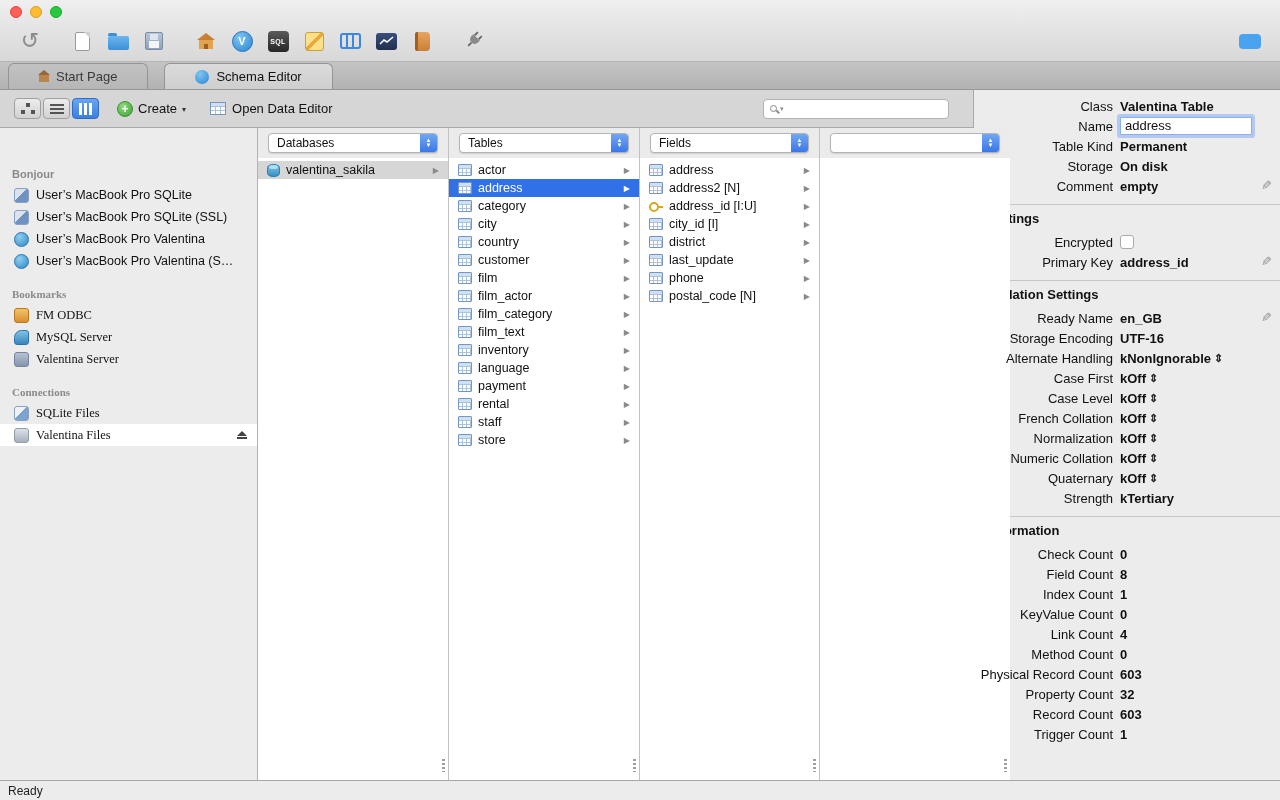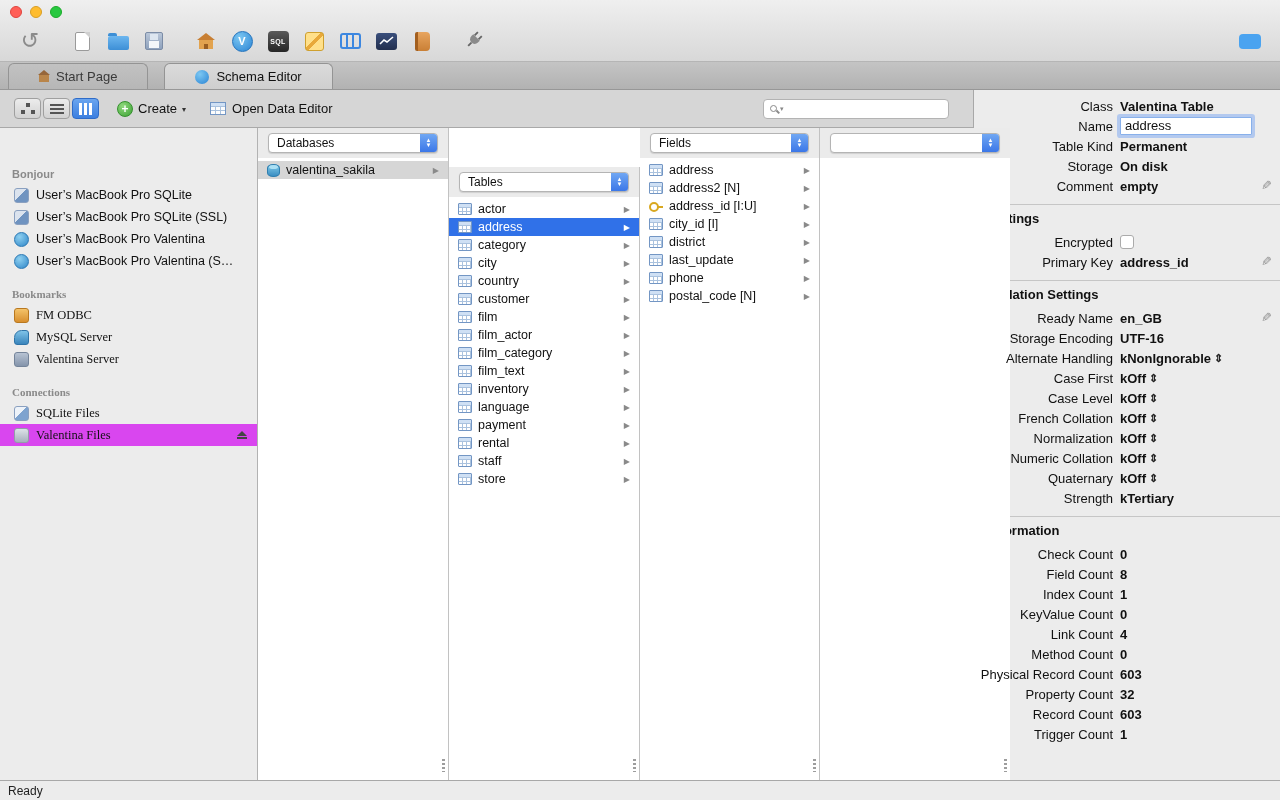--- a/index.html
+++ b/index.html
@@ -75,40 +75,40 @@
   .mag::after { content:''; position:absolute; width:4px; height:1.5px; background:#8a8a8a; transform:rotate(45deg); right:-4px; bottom:-1px; }
   .search .scaret { font-size:7px; color:#888; }
   .search input { border:none; outline:none; flex:1; min-width:0; font-size:12px; background:transparent; font-family:"Liberation Sans", sans-serif; }
 
   
   .main { flex:1; display:flex; min-height:0; }
   .sidebar { width:258px; background:#ececec; border-right:1px solid #b2b2b2; padding-top:36px; overflow:hidden; flex:none; }
   .side-sec + .side-sec { margin-top:12px;font-family:Liberation Serif, serif; }
   .side-title { font-size:11px; font-weight:bold; color:#8a8a8a; padding:4px 0 4px 12px; }
   .side-item { height:22px; display:flex; align-items:center; padding:0 10px 0 14px; gap:7px; font-size:12.5px; }
-  .side-item.selected { background:#d946ef; }
+  .side-item.selected { background:#ffffff; }
   .si { width:15px; height:15px; border-radius:3px; flex:none; }
   .icon-sqlite { background:linear-gradient(135deg,#dbe3ee 0 45%, #6f93c0 45%); border:1px solid #8aa0c0; }
   .icon-valentina { background:radial-gradient(circle at 35% 30%, #8ed0f0,#2f86c8); border-radius:50%; border:1px solid #2a78b4; }
   .icon-odbc { background:linear-gradient(#f4c36a,#d88f2e); border:1px solid #b9781f; }
   .icon-mysql { background:linear-gradient(#7fc3e8,#3a85bc); border:1px solid #2f74a8; border-radius:50% 3px 3px 3px; }
   .icon-vserver { background:linear-gradient(#b7c3d3,#8494ab); border:1px solid #74849a; }
   .icon-sqlitefile { background:linear-gradient(135deg,#eef3f9 0 45%, #7ea3cf 45%); border:1px solid #8aa0c0; }
   .icon-vfile { background:linear-gradient(#dde2e8,#a7b0bd); border:1px solid #939da9; }
   .eject { display:none; margin-left:auto; flex-direction:column; align-items:center; }
   .has-eject .eject { display:flex; }
   .eject::before { content:''; border-left:5px solid transparent; border-right:5px solid transparent; border-bottom:5px solid #444; }
   .eject::after { content:''; width:10px; height:2px; background:#444; margin-top:1.5px; }
 
   
   .browser { flex:1; display:flex; min-width:0; background:#fff; }
   .col { border-right:1px solid #c2c2c2; display:flex; flex-direction:column; position:relative; }
   .col::after { content:''; position:absolute; right:3px; bottom:8px; width:3px; height:13px;
                 background:repeating-linear-gradient(to bottom,#9d9d9d 0 2px, transparent 2px 4px); }
-  .col-db { width:194px; } .col-tables { width:195px;margin-top:39px; } .col-fields { width:180px; } .col-extra { flex:1; border-right:none; }
+  .col-db { width:194px; } .col-tables { width:195px; } .col-fields { width:180px; } .col-extra { flex:1; border-right:none; }
   .col-head { height:30px; background:#ebebeb; display:flex; align-items:center; padding:0 10px; flex:none; }
   .popup { height:20px; width:170px; max-width:100%; background:#fff; border:1px solid #b4b4b4; border-radius:4px; display:flex; align-items:center; position:relative; padding:0 20px 0 8px; font-size:12px; box-shadow:0 1px 1px rgba(0,0,0,.12); }
   .pop-arrows { position:absolute; right:0; top:0; bottom:0; width:17px; background:linear-gradient(#70a7f3,#3b77e8); border-radius:0 3px 3px 0; display:flex; flex-direction:column; align-items:center; justify-content:center; color:#fff; }
   .pop-arrows span { font-size:6px; line-height:5px; }
   .list { flex:1; background:#fff; padding-top:3px; overflow:hidden; }
   .row { height:18px; display:flex; align-items:center; padding:0 9px; gap:6px; font-size:12.5px; }
   .row .arrow { margin-left:auto; font-size:8px; color:#8a8a8a; }
   .col-db .row.selected { background:#d6d6d6; }
   .col-tables .row.selected { background:#3071e8; color:#fff; }
   .col-tables .row.selected .arrow { color:#fff; }

